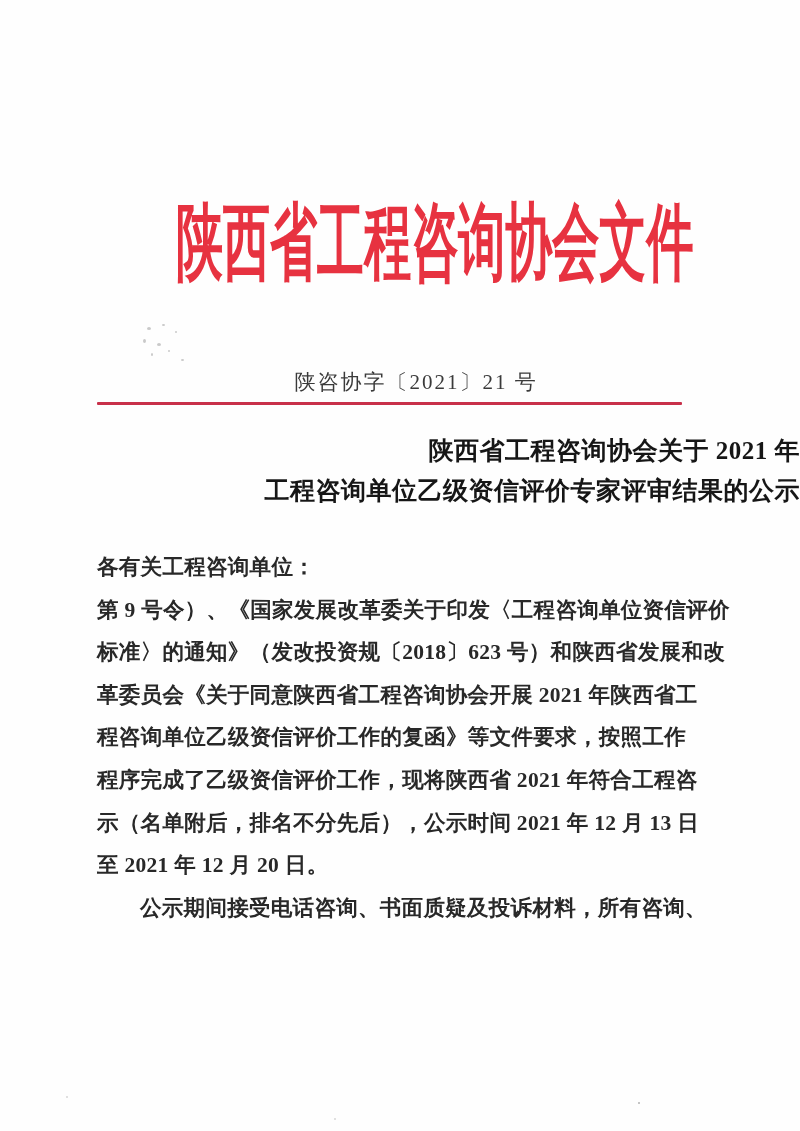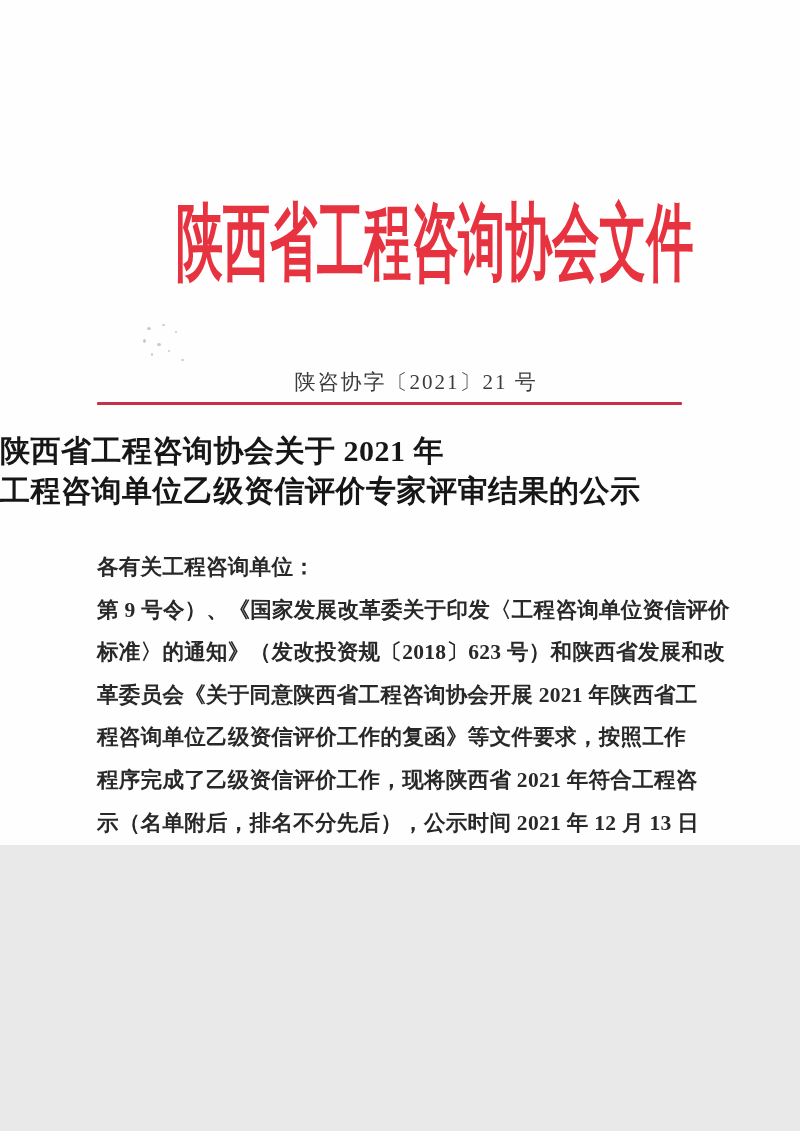--- a/index.html
+++ b/index.html
@@ -3,21 +3,21 @@
 <meta charset="utf-8">
 <style>
   html, body {
     margin: 0;
     padding: 0;
     background: #e9e9e9;
   }
   .page {
     position: relative;
     width: 800px;
-    height: 845px;
+    height: 1131px;
     margin: 0 auto;
     background: #fefefe;
     overflow: hidden;
     font-family: "Liberation Serif", "DejaVu Serif", serif;
   }
   
   .org-title {
     position: absolute;
     top: 193px;
     left: 0;
@@ -75,24 +75,24 @@
     height: 3px;
     background: var(--rule-red, #c8304a);
     border-radius: 1px;
   }
   
   .doc-title {
     position: absolute;
     top: 431px;
     left: 0;
     width: 100%;
-    text-align: left;
+    text-align: right;
     font-weight: bold;
     color: #161616;
-    font-size: 30px;
+    font-size: 25px;
     line-height: 40px;
     letter-spacing: 0.5px;
   }
   
   .body-text {
     position: absolute;
     top: 546px;
     left: 97px;
     width: 589px;
     font-size: 21.5px;
@@ -148,15 +148,16 @@
 
   <div class="body-text">
       <div class="body-line">各有关工程咨询单位：</div>
       <div class="body-line justify">第 9 号令）、《国家发展改革委关于印发〈工程咨询单位资信评价</div>
       <div class="body-line justify">标准〉的通知》（发改投资规〔2018〕623 号）和陕西省发展和改</div>
       <div class="body-line justify">革委员会《关于同意陕西省工程咨询协会开展 2021 年陕西省工</div>
       <div class="body-line justify">程咨询单位乙级资信评价工作的复函》等文件要求，按照工作</div>
       <div class="body-line justify">程序完成了乙级资信评价工作，现将陕西省 2021 年符合工程咨</div>
       <div class="body-line justify">示（名单附后，排名不分先后），公示时间 2021 年 12 月 13 日</div>
       <div class="body-line">至 2021 年 12 月 20 日。</div>
+      <div class="body-line indent justify">公示期间接受电话咨询、书面质疑及投诉材料，所有咨询、</div>
     </div>
 
 </div>
 
 </body></html>

